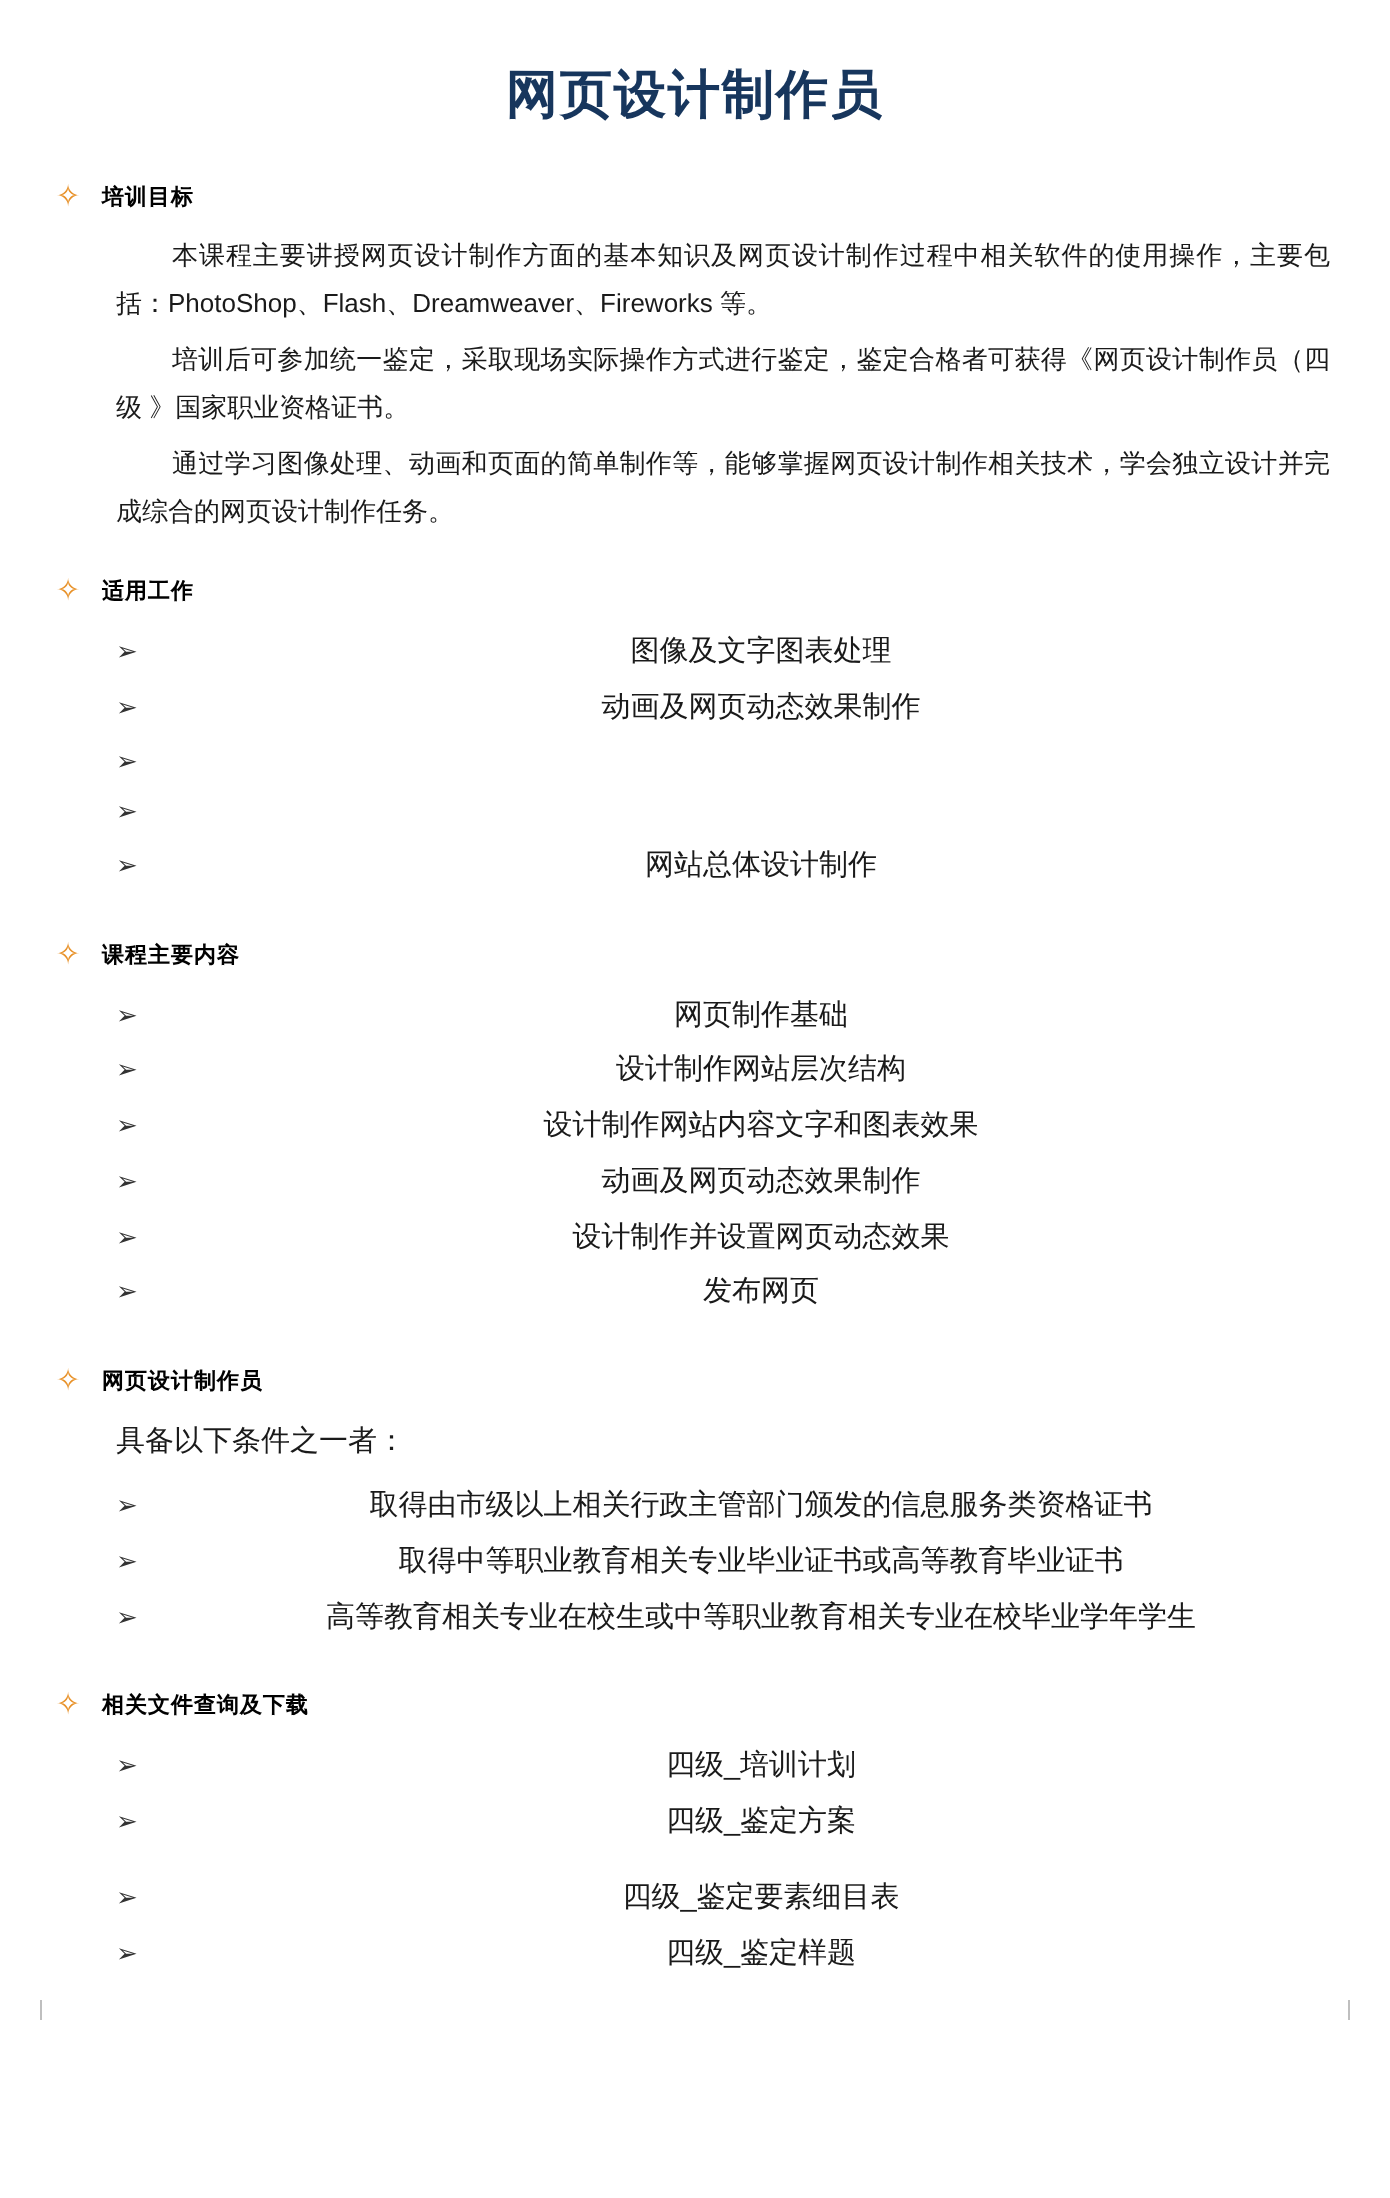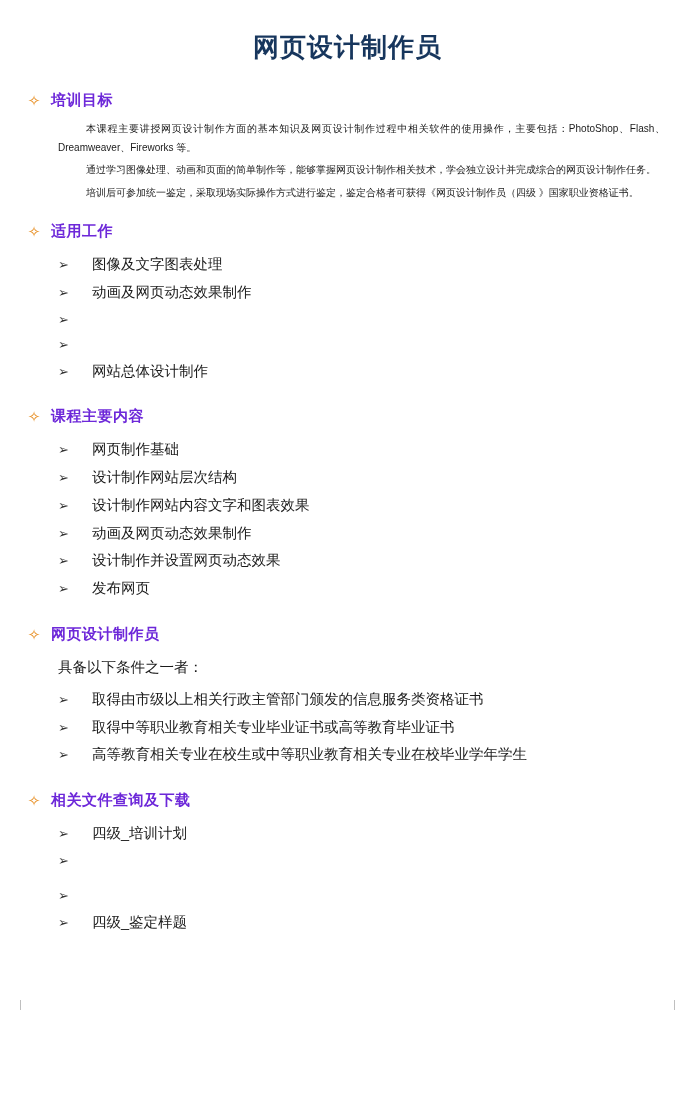--- a/index.html
+++ b/index.html
@@ -38,28 +38,28 @@
   .diamond-icon {
     color: #e8922a;
     font-size: 15px;
     line-height: 1;
     display: inline-block;
     width: 16px;
     text-align: center;
     flex: 0 0 16px;
   }
   .section-title {
-    color: #6d28d9;
-    font-size: 15px;
+    color: #000000;
+    font-size: 11px;
     font-weight: bold;
     letter-spacing: 0.5px;
     font-family: Liberation Serif, serif;
   }
   .para {
-    font-size: 10px;
+    font-size: 13px;
     line-height: 1.85;
     text-align: justify;
     margin: 4px 0 2px 0;
     padding-left: 32px;
     padding-right: 4px;
     text-indent: 28px;
     color: #1a1a1a;
   }
   .lead {
     font-size: 14.5px;
@@ -80,21 +80,21 @@
     line-height: 1.5;
     padding: 3px 0;
     color: #1a1a1a;
   }
   .arrow-icon {
     color: #333333;
     flex: 0 0 34px;
     font-size: 13px;
     font-family: "DejaVu Sans", sans-serif;
   }
-  .li-text { flex: 1 1 auto; }
+  .li-text { flex: 1 1 auto; text-align: center; }
   .section-gap { height: 16px; }
   .tick-left, .tick-right {
     position: absolute;
     width: 1px;
     height: 10px;
     background: #bfbfbf;
   }
   .tick-left { left: 20px; }
   .tick-right { right: 20px; }
 </style>
@@ -107,22 +107,22 @@
   <div class="tick-right" style="top:1000px;"></div>
 
   <h1 class="doc-title">网页设计制作员</h1>
 
   <div class="section">
     <div class="section-head">
       <span class="diamond-icon">✧</span>
       <span class="section-title">培训目标</span>
     </div>
     <p class="para">本课程主要讲授网页设计制作方面的基本知识及网页设计制作过程中相关软件的使用操作，主要包括：PhotoShop、Flash、Dreamweaver、Fireworks 等。</p>
+    <p class="para">培训后可参加统一鉴定，采取现场实际操作方式进行鉴定，鉴定合格者可获得《网页设计制作员（四级 》国家职业资格证书。</p>
     <p class="para">通过学习图像处理、动画和页面的简单制作等，能够掌握网页设计制作相关技术，学会独立设计并完成综合的网页设计制作任务。</p>
-    <p class="para">培训后可参加统一鉴定，采取现场实际操作方式进行鉴定，鉴定合格者可获得《网页设计制作员（四级 》国家职业资格证书。</p>
   </div>
 
   <div class="section-gap"></div>
 
   <div class="section">
     <div class="section-head">
       <span class="diamond-icon">✧</span>
       <span class="section-title">适用工作</span>
     </div>
     <ul class="bullet-list">
@@ -213,24 +213,26 @@
       <span class="diamond-icon">✧</span>
       <span class="section-title">相关文件查询及下载</span>
     </div>
     <ul class="bullet-list">
       <li>
         <span class="arrow-icon">➢</span>
         <span class="li-text">四级_培训计划</span>
       </li>
       <li>
         <span class="arrow-icon">➢</span>
+        <span class="li-text">四级_鉴定方案</span>
       </li>
       <li class="spacer-row" style="height:10px;padding:0;"></li>
       <li>
         <span class="arrow-icon">➢</span>
+        <span class="li-text">四级_鉴定要素细目表</span>
       </li>
       <li>
         <span class="arrow-icon">➢</span>
         <span class="li-text">四级_鉴定样题</span>
       </li>
     </ul>
   </div>
 
 </div>
 

